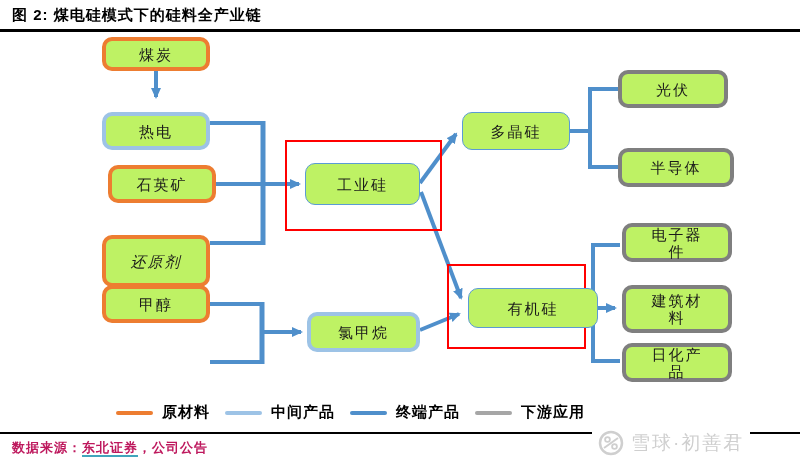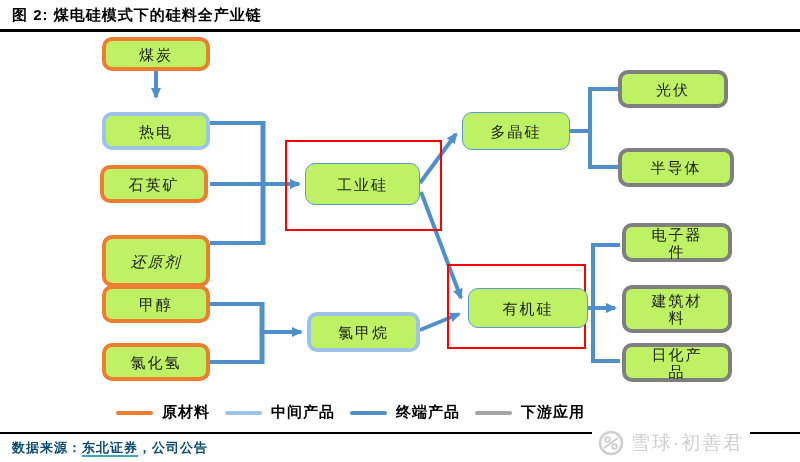--- a/index.html
+++ b/index.html
@@ -14,44 +14,44 @@
   .node{position:absolute;background:#bef264;box-sizing:border-box;border-radius:10px;
         display:flex;align-items:center;justify-content:center;text-align:center;
         font-size:15px;color:#1a1a1a;letter-spacing:2px;line-height:17px;white-space:pre-line;z-index:3;}
   .raw{border:4px solid #ED7D31;}
   .light{border:4px solid #9DC3E6;}
   .blue{border:1px solid #7f1d1d;}
   .gray{border:4px solid #7F7F7F;}
 
   .n-coal{left:102px;top:37px;width:108px;height:34px;}
   .n-thermal{left:102px;top:104px;width:108px;height:38px;}
-  .n-quartz{left:100px;top:165px;width:108px;height:38px;}
+  .n-quartz{left:108px;top:165px;width:108px;height:38px;}
   .n-reducer{left:102px;top:235px;width:108px;height:52px;font-style:italic;}
   .n-methanol{left:102px;top:285px;width:108px;height:38px;}
   .n-hcl{left:102px;top:343px;width:108px;height:38px;}
   .n-industrial{left:305px;top:163px;width:115px;height:42px;}
   .n-chloromethane{left:307px;top:312px;width:113px;height:40px;}
   .n-poly{left:462px;top:112px;width:108px;height:38px;}
-  .n-organic{left:468px;top:288px;width:120px;height:40px;}
+  .n-organic{left:468px;top:288px;width:130px;height:40px;}
   .n-pv{left:618px;top:70px;width:110px;height:38px;}
   .n-semi{left:618px;top:148px;width:116px;height:39px;}
   .n-elec{left:622px;top:223px;width:110px;height:39px;}
   .n-build{left:622px;top:285px;width:110px;height:48px;}
   .n-daily{left:622px;top:343px;width:110px;height:39px;}
 
   .hl{position:absolute;border:2px solid #FF0000;background:transparent;z-index:2;}
   .hl-industrial{left:285px;top:140px;width:153px;height:87px;}
   .hl-organic{left:447px;top:264px;width:135px;height:81px;}
 
   .legend{position:absolute;left:116px;top:403px;display:flex;align-items:center;gap:15px;z-index:3;}
   .legend-item{display:flex;align-items:center;gap:9px;}
   .swatch{width:37px;height:4px;border-radius:2px;background:#999;}
   .legend-label{font-size:15px;font-weight:bold;color:#000;letter-spacing:1px;}
 
-  .source{position:absolute;left:12px;top:439px;font-size:13px;font-weight:bold;color:#0c4a6e;z-index:4;letter-spacing:1px;}
+  .source{position:absolute;left:12px;top:439px;font-size:13px;font-weight:bold;color:#be185d;z-index:4;letter-spacing:1px;}
   .src-link{border-bottom:2px solid #41A5BC;cursor:pointer;}
 
   .watermark{position:absolute;left:592px;top:429px;height:28px;display:flex;align-items:center;gap:7px;
              background:#fff;padding:0 6px;z-index:5;}
   .wm-text{font-size:19px;font-weight:normal;color:#CFCFCF;letter-spacing:2px;white-space:nowrap;}
 </style>
 </head>
 <body>
 
 <div class="page">
@@ -99,22 +99,20 @@
   <div class="node raw n-coal" style="border-color: rgb(237, 125, 49);">
     <span>煤炭</span></div>
   <div class="node light n-thermal" style="border-color: rgb(157, 195, 230); margin-top: 8px;">
     <span>热电</span></div>
   <div class="node raw n-quartz" style="border-color: rgb(237, 125, 49);">
     <span>石英矿</span></div>
   <div class="node raw n-reducer" style="border-color: rgb(237, 125, 49);">
     <span>还原剂</span></div>
   <div class="node raw n-methanol" style="border-color: rgb(237, 125, 49);">
     <span>甲醇</span></div>
-  <div class="node raw n-hcl" style="border-color: rgb(237, 125, 49);">
-    <span>氯化氢</span></div>
   <div class="node blue n-industrial" style="border-color: rgb(91, 155, 213);">
     <span>工业硅</span></div>
   <div class="node light n-chloromethane" style="border-color: rgb(157, 195, 230);">
     <span>氯甲烷</span></div>
   <div class="node blue n-poly" style="border-color: rgb(91, 155, 213);">
     <span>多晶硅</span></div>
   <div class="node blue n-organic" style="border-color: rgb(91, 155, 213);">
     <span>有机硅</span></div>
   <div class="node gray n-pv" style="border-color: rgb(127, 127, 127);">
     <span>光伏</span></div>

